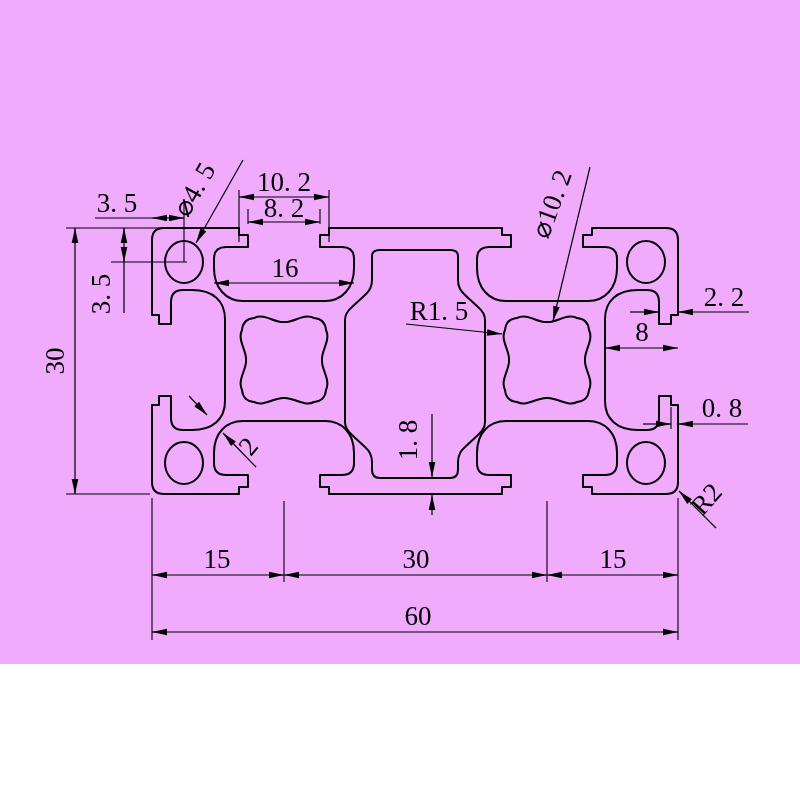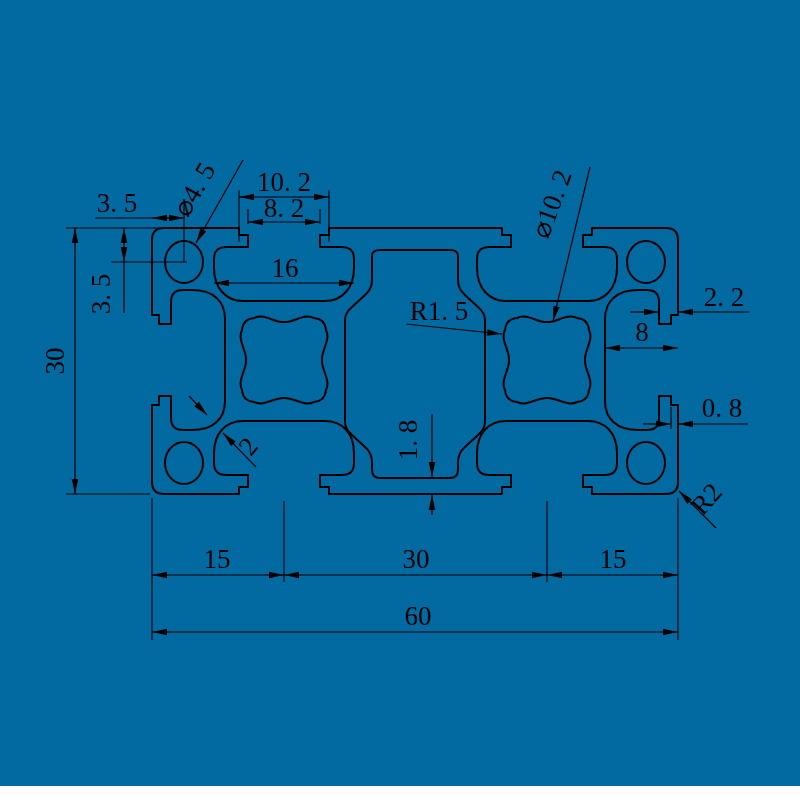--- a/index.html
+++ b/index.html
@@ -1,16 +1,16 @@
 <!DOCTYPE html>
 <html><head>
 <meta charset="utf-8">
 <style>
   html,body{margin:0;padding:0;background:#ffffff;}
-  .stage{width:800px;height:786px;background:#0369a1;position:relative;overflow:hidden;}
+  .stage{width:800px;height:664px;background:#f0abfc;position:relative;overflow:hidden;}
   svg{display:block;}
   .outline{fill:none;stroke:#000;stroke-width:2;stroke-linejoin:round;stroke-linecap:round;}
   .dimline{fill:none;stroke:#000;stroke-width:1.2;}
   .extline{fill:none;stroke:#000;stroke-width:1.1;}
   .dimtext{font-family:"Liberation Serif", serif;font-size:27px;fill:#000;}
   .mid{text-anchor:middle;}
 </style>
 </head>
 <body>
 

